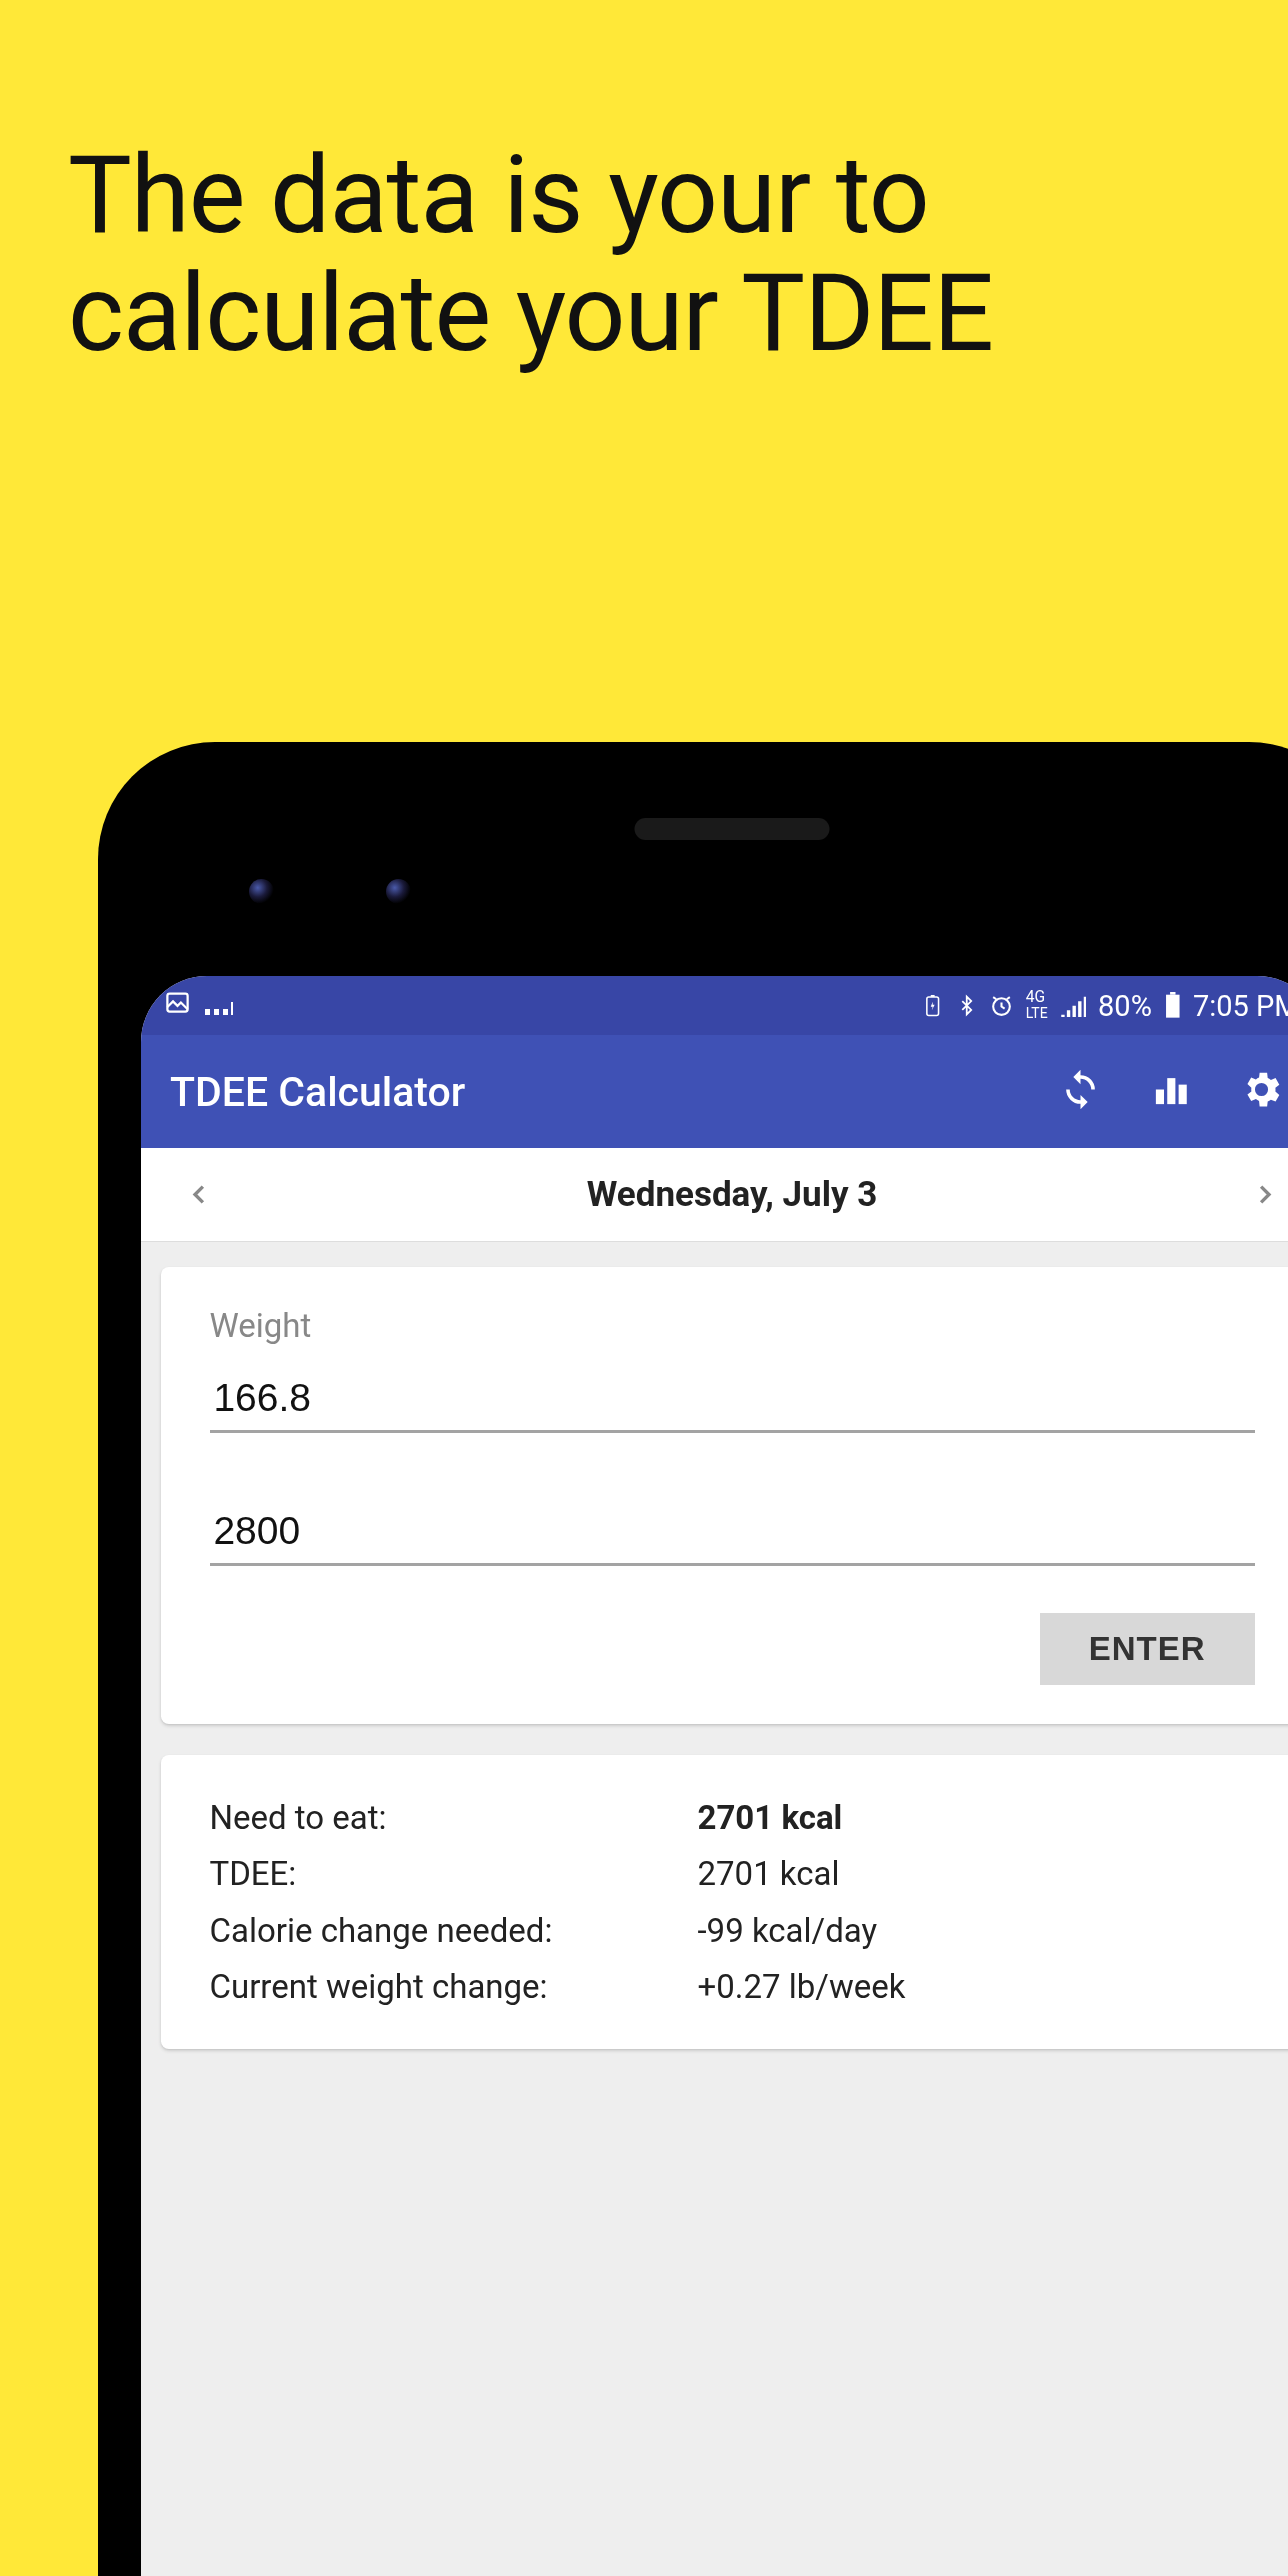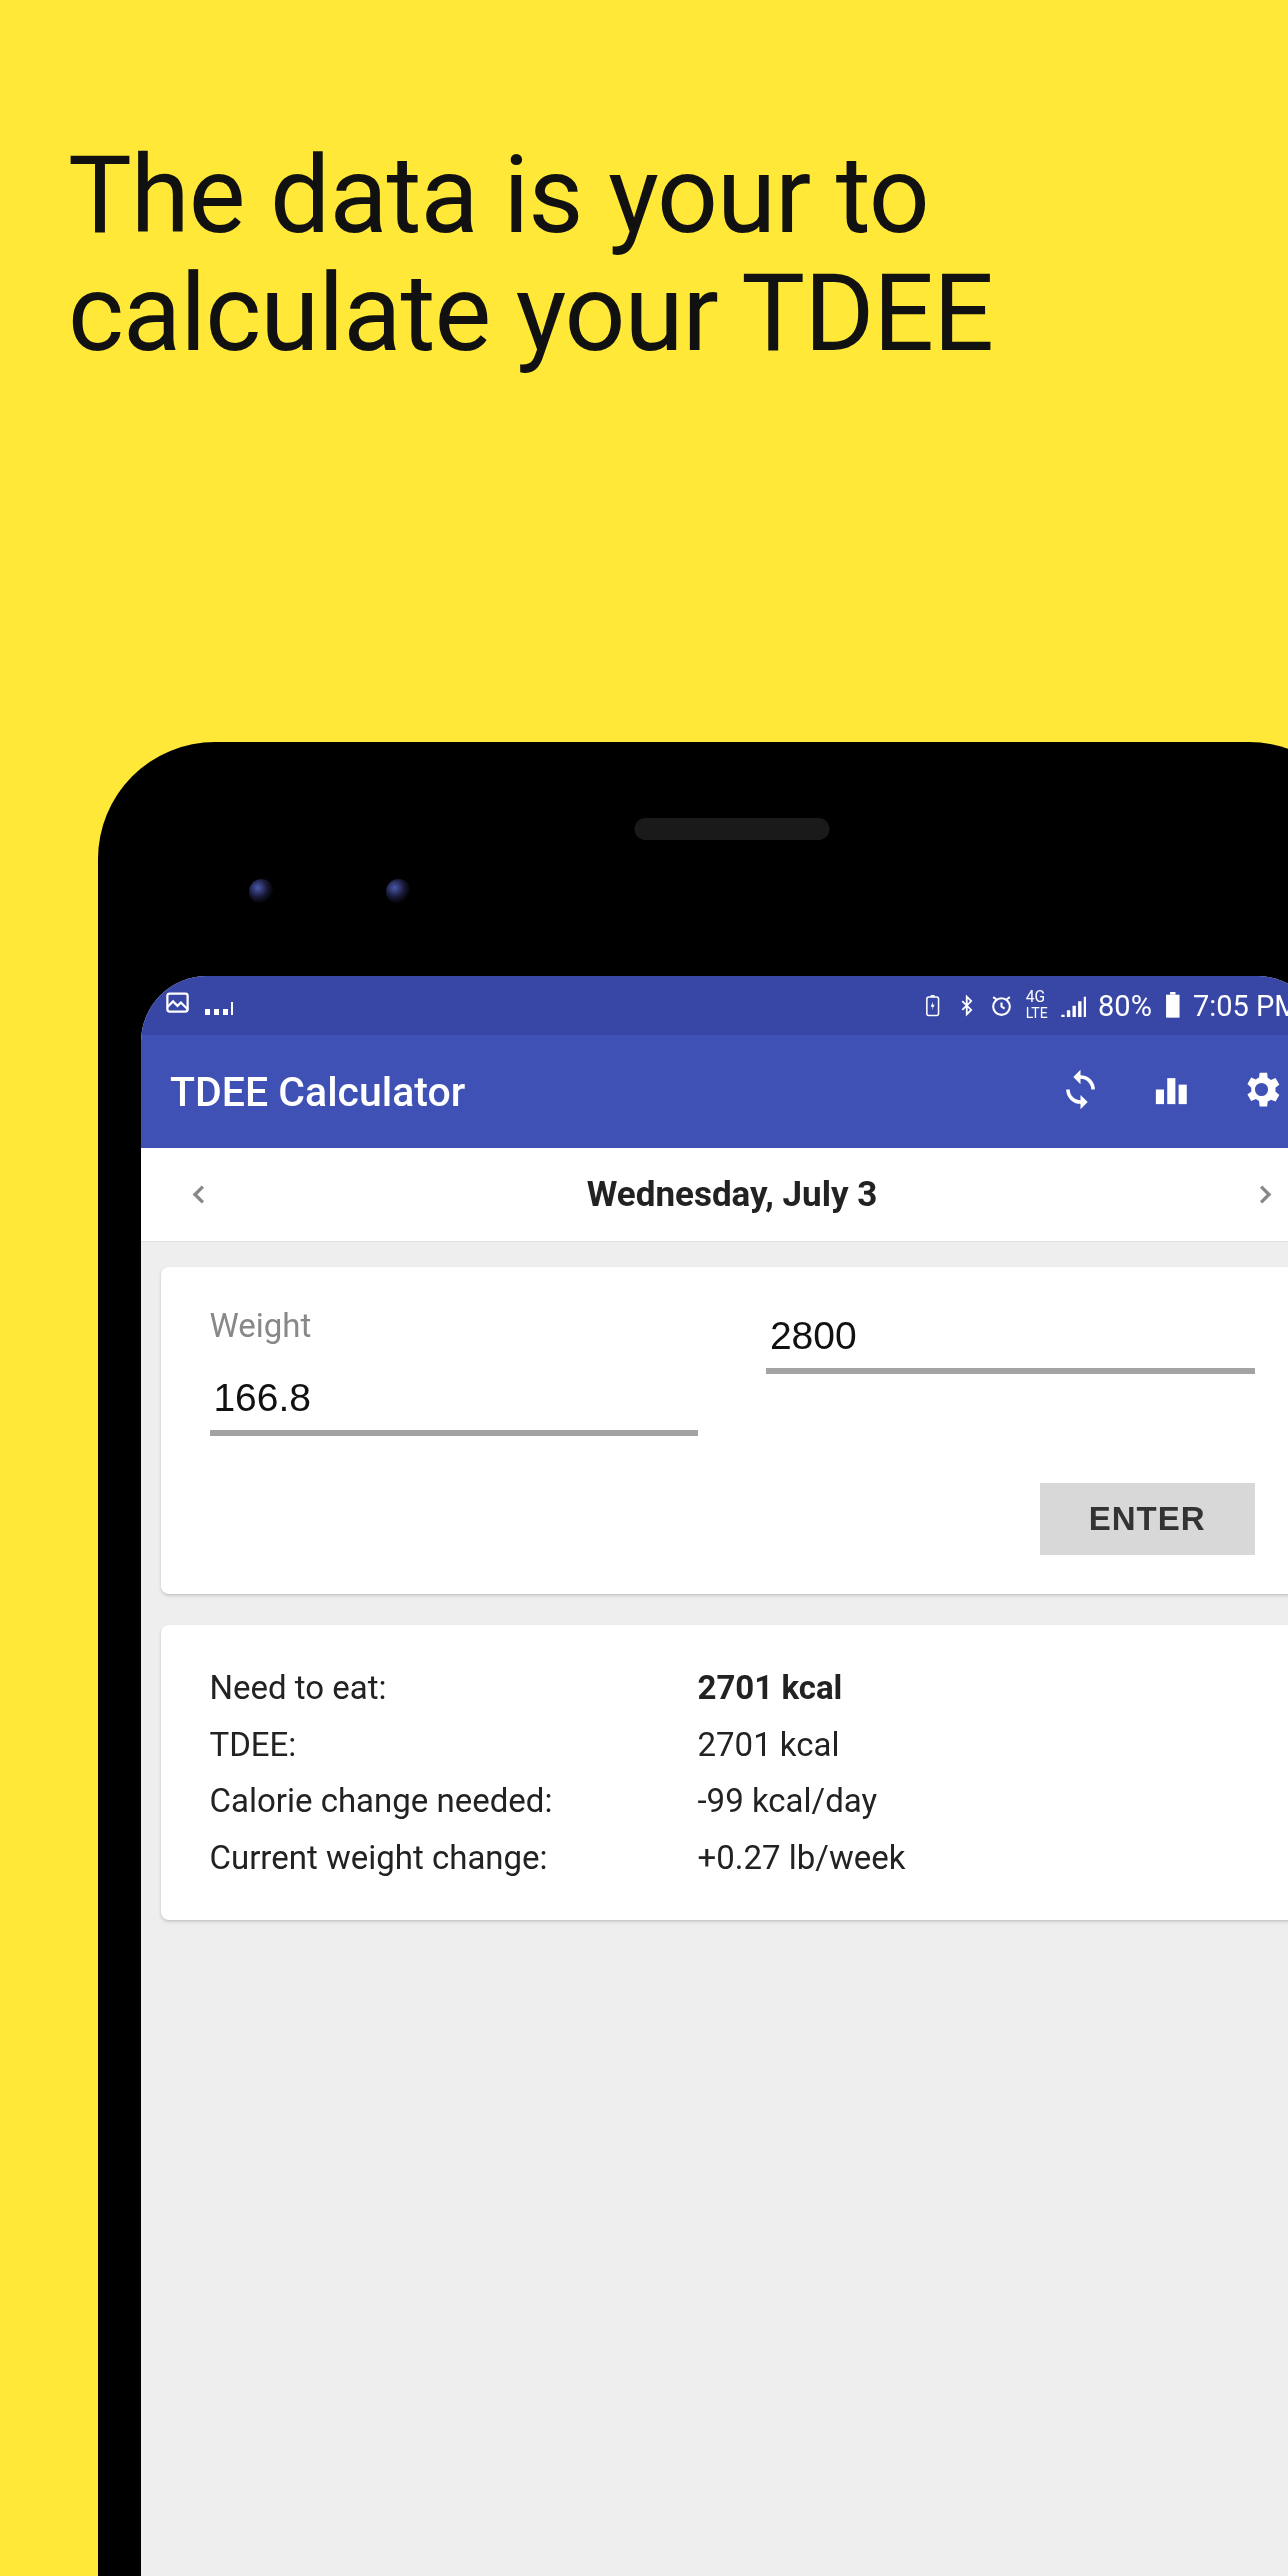--- a/index.html
+++ b/index.html
@@ -120,31 +120,31 @@
     color: #888;
   }
   .content { padding: 25px 19.5px; }
   .card {
     background: #fff;
     border-radius: 7.8px;
     box-shadow: 0 2px 3.9px rgba(0,0,0,0.12), 0 1px 2px rgba(0,0,0,0.08);
     padding: 39px 49px;
     margin-bottom: 31px;
   }
-  .input-row { display: flex; gap: 68px; }
+  .input-row { display: flex; gap: 68px; flex-direction: column; }
   .input-group { flex: 1; }
   .input-label {
     font-size: 33px;
     color: #888;
     margin-bottom: 23.4px;
   }
   .input-field {
     width: 100%;
     border: none;
-    border-bottom: 6px solid #a3a3a3;
+    border-bottom: 3px solid #a3a3a3;
     font-size: 39px;
     color: #111;
     padding: 7.8px 3.9px 9.8px 3.9px;
     background: transparent;
     outline: none;
   }
   .enter-row {
     display: flex;
     justify-content: flex-end;
     margin-top: 47px;

